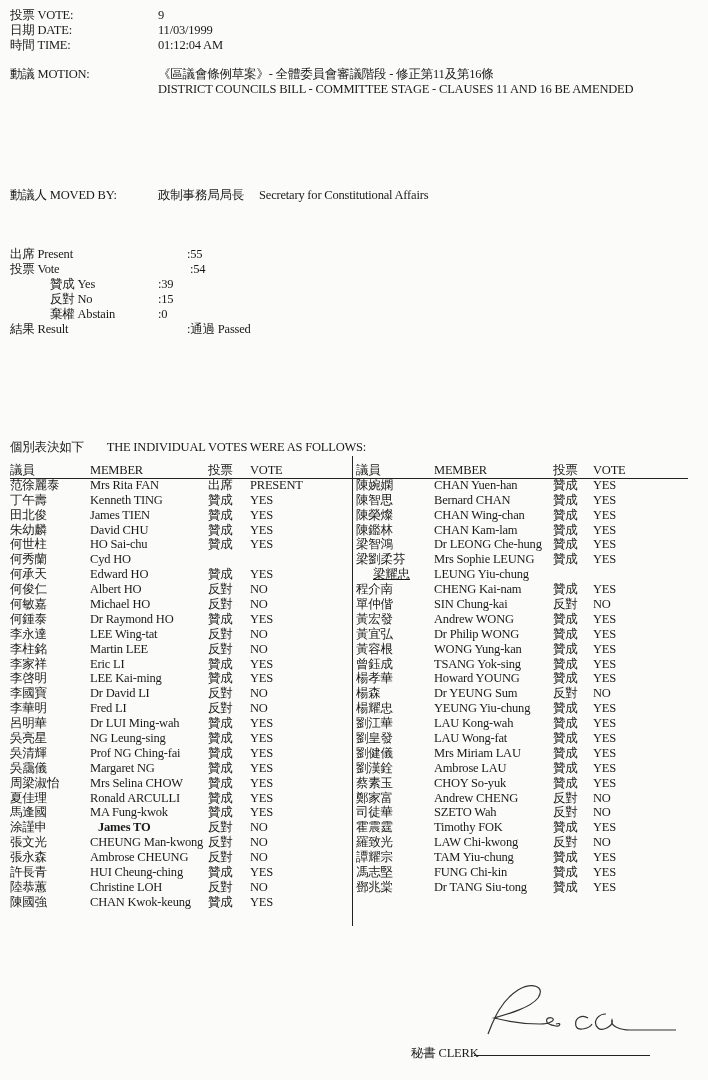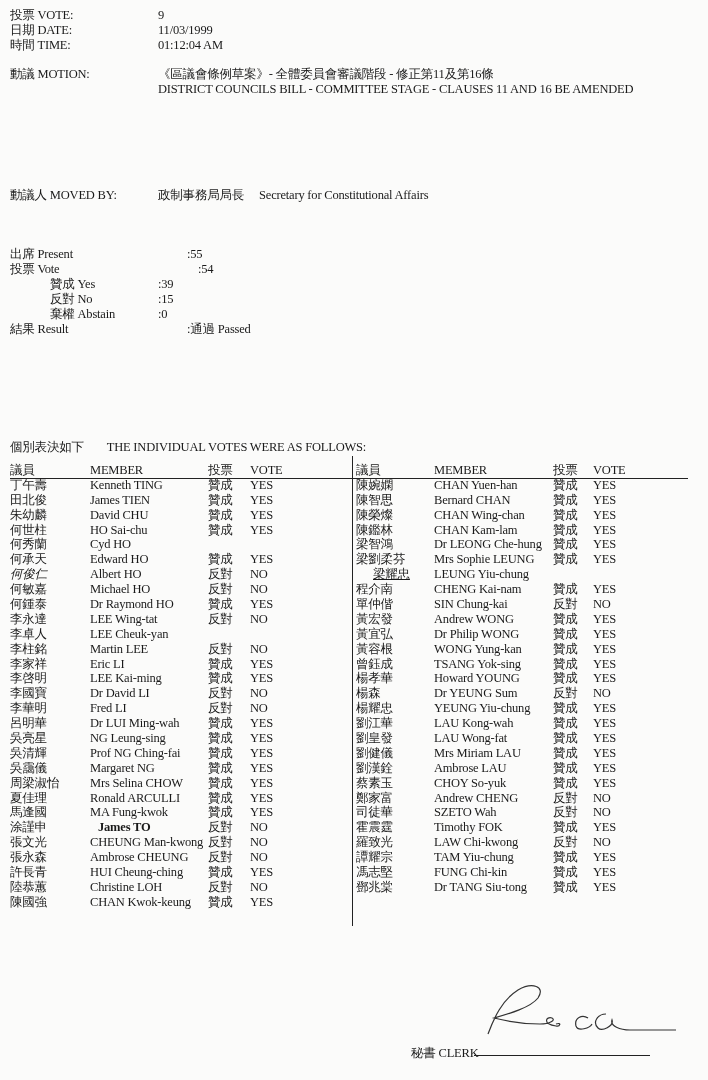--- a/index.html
+++ b/index.html
@@ -58,21 +58,21 @@
 <div class="abs hdr-label" style="top:188px">動議人 MOVED BY:</div>
 <div class="abs hdr-val" style="top:188px">
   <span>政制事務局局長</span>
   <span style="margin-left:12px">Secretary for Constitutional Affairs</span>
 </div>
 
 <div>
   <div class="sum-row" style="top:247px">出席 Present</div>
   <div class="sum-val" style="left:187px;top:247px">:55</div>
   <div class="sum-row" style="top:262px">投票 Vote</div>
-  <div class="sum-val" style="left:198px;top:262px">:54</div>
+  <div class="sum-val" style="left:190px;top:262px">:54</div>
   <div class="sum-row sum-indent" style="top:277px">贊成 Yes</div>
   <div class="sum-val" style="left:158px;top:277px">:39</div>
   <div class="sum-row sum-indent" style="top:292px">反對 No</div>
   <div class="sum-val" style="left:158px;top:292px">:15</div>
   <div class="sum-row sum-indent" style="top:307px">棄權 Abstain</div>
   <div class="sum-val" style="left:158px;top:307px">:0</div>
   <div class="sum-row" style="top:322px">結果 Result</div>
   <div class="sum-val" style="left:187px;top:322px">:通過 Passed</div>
 </div>
 
@@ -84,20 +84,26 @@
 <div class="hline"></div>
 <div class="vline"></div>
 
 <div class="col" id="col-left" style="left:10px;width:340px">
   <div class="col-row head-row">
     <span style="left:0">議員</span>
     <span style="left:80px">MEMBER</span>
     <span style="left:198px">投票</span>
     <span style="left:240px">VOTE</span>
   </div>
+<div class="col-row">
+      <span style="left: 0px;">范徐麗泰</span>
+      <span style="left: 80px;">Mrs Rita FAN</span>
+      <span style="left: 198px;">出席</span>
+      <span style="left: 240px;">PRESENT</span>
+    </div>
     <div class="col-row">
       <span style="left: 0px;">丁午壽</span>
       <span style="left: 80px;">Kenneth TING</span>
       <span style="left: 198px;">贊成</span>
       <span style="left: 240px;">YES</span>
     </div>
     <div class="col-row">
       <span style="left: 0px;">田北俊</span>
       <span style="left: 80px;">James TIEN</span>
       <span style="left: 198px;">贊成</span>
@@ -121,21 +127,21 @@
       <span style="left: 198px;"></span>
       <span style="left: 240px;"></span>
     </div>
     <div class="col-row">
       <span style="left: 0px;">何承天</span>
       <span style="left: 80px;">Edward HO</span>
       <span style="left: 198px;">贊成</span>
       <span style="left: 240px;">YES</span>
     </div>
     <div class="col-row">
-      <span style="left: 0px; font-style: italic;">何俊仁</span>
+      <span style="left: 0px;">何俊仁</span>
       <span style="left: 80px;">Albert HO</span>
       <span style="left: 198px;">反對</span>
       <span style="left: 240px;">NO</span>
     </div>
     <div class="col-row">
       <span style="left: 0px;">何敏嘉</span>
       <span style="left: 80px;">Michael HO</span>
       <span style="left: 198px;">反對</span>
       <span style="left: 240px;">NO</span>
     </div>
@@ -143,26 +149,20 @@
       <span style="left: 0px;">何鍾泰</span>
       <span style="left: 80px;">Dr Raymond HO</span>
       <span style="left: 198px;">贊成</span>
       <span style="left: 240px;">YES</span>
     </div>
     <div class="col-row">
       <span style="left: 0px;">李永達</span>
       <span style="left: 80px;">LEE Wing-tat</span>
       <span style="left: 198px;">反對</span>
       <span style="left: 240px;">NO</span>
-    </div>
-    <div class="col-row">
-      <span style="left: 0px;">李卓人</span>
-      <span style="left: 80px;">LEE Cheuk-yan</span>
-      <span style="left: 198px;"></span>
-      <span style="left: 240px;"></span>
     </div>
     <div class="col-row">
       <span style="left: 0px;">李柱銘</span>
       <span style="left: 80px;">Martin LEE</span>
       <span style="left: 198px;">反對</span>
       <span style="left: 240px;">NO</span>
     </div>
     <div class="col-row">
       <span style="left: 0px;">李家祥</span>
       <span style="left: 80px;">Eric LI</span>

